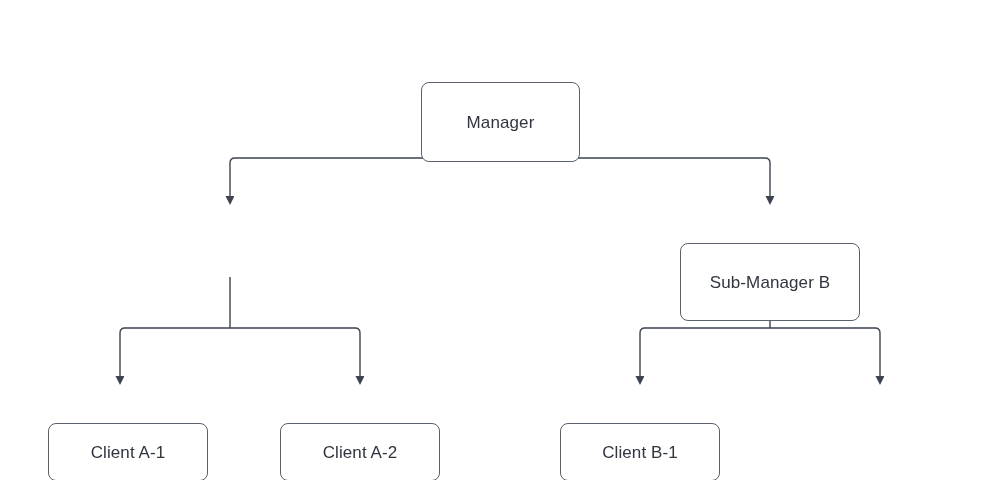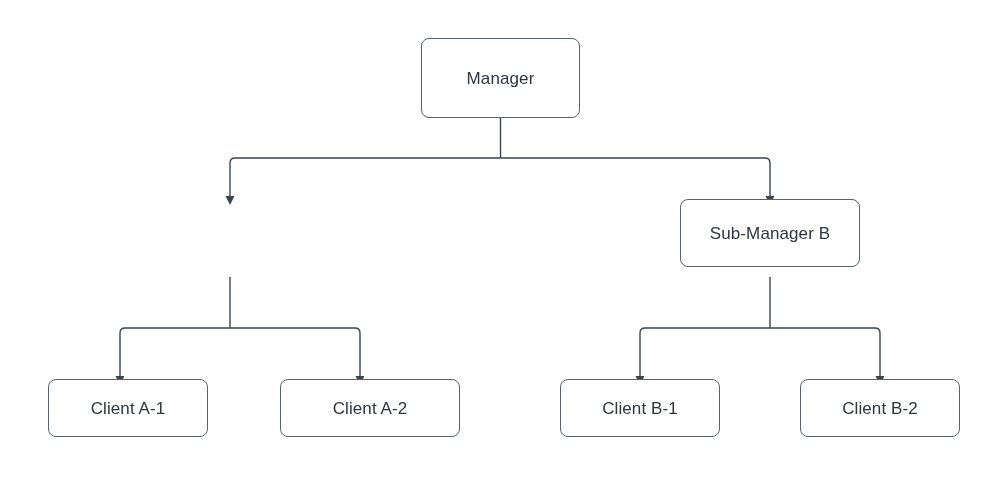--- a/index.html
+++ b/index.html
@@ -29,20 +29,21 @@
     align-items: center;
     justify-content: center;
     background: #ffffff;
     border: 1px solid #5a6270;
     border-radius: 8px;
     color: #2f3640;
     font-size: 17px;
     line-height: 1;
     letter-spacing: 0.1px;
     white-space: nowrap;
+    margin-top: 44px;
   }
   .node-label {
     color: #2f3640;
   }
 </style>
 </head>
 <body>
 
 <div id="canvas">
 
@@ -63,33 +64,30 @@
         <path d="M770,328 L645,328 Q640,328 640,333 L640,376.66" marker-end="url(#arrowhead)"></path>
         <path d="M770,328 L875,328 Q880,328 880,333 L880,376.66" marker-end="url(#arrowhead)"></path>
       </g>
   </svg>
 
   <div class="node" style="left:421px; top:38px; width:159px; height:80px;">
     <span class="node-label">Manager</span>
   </div>
 
 
-  <div class="node" style="left:680px; top:199px; width:180px; height:68px;">
+  <div class="node" style="left:680px; top:199px; width:180px; height:78px;">
     <span class="node-label">Sub-Manager B</span>
   </div>
 
   <div class="node" style="left:48px; top:379px; width:160px; height:58px;">
     <span class="node-label">Client A-1</span>
   </div>
 
-  <div class="node" style="left:280px; top:379px; width:180px; height:58px;">
+  <div class="node" style="left:280px; top:379px; width:160px; height:58px;">
     <span class="node-label">Client A-2</span>
   </div>
 
   <div class="node" style="left:560px; top:379px; width:160px; height:58px;">
     <span class="node-label">Client B-1</span>
   </div>
 
-  <div class="node" style="left:800px; top:379px; width:160px; height:58px;">
-    <span class="node-label">Client B-2</span>
-  </div>
 
 </div>
 
 </body></html>

